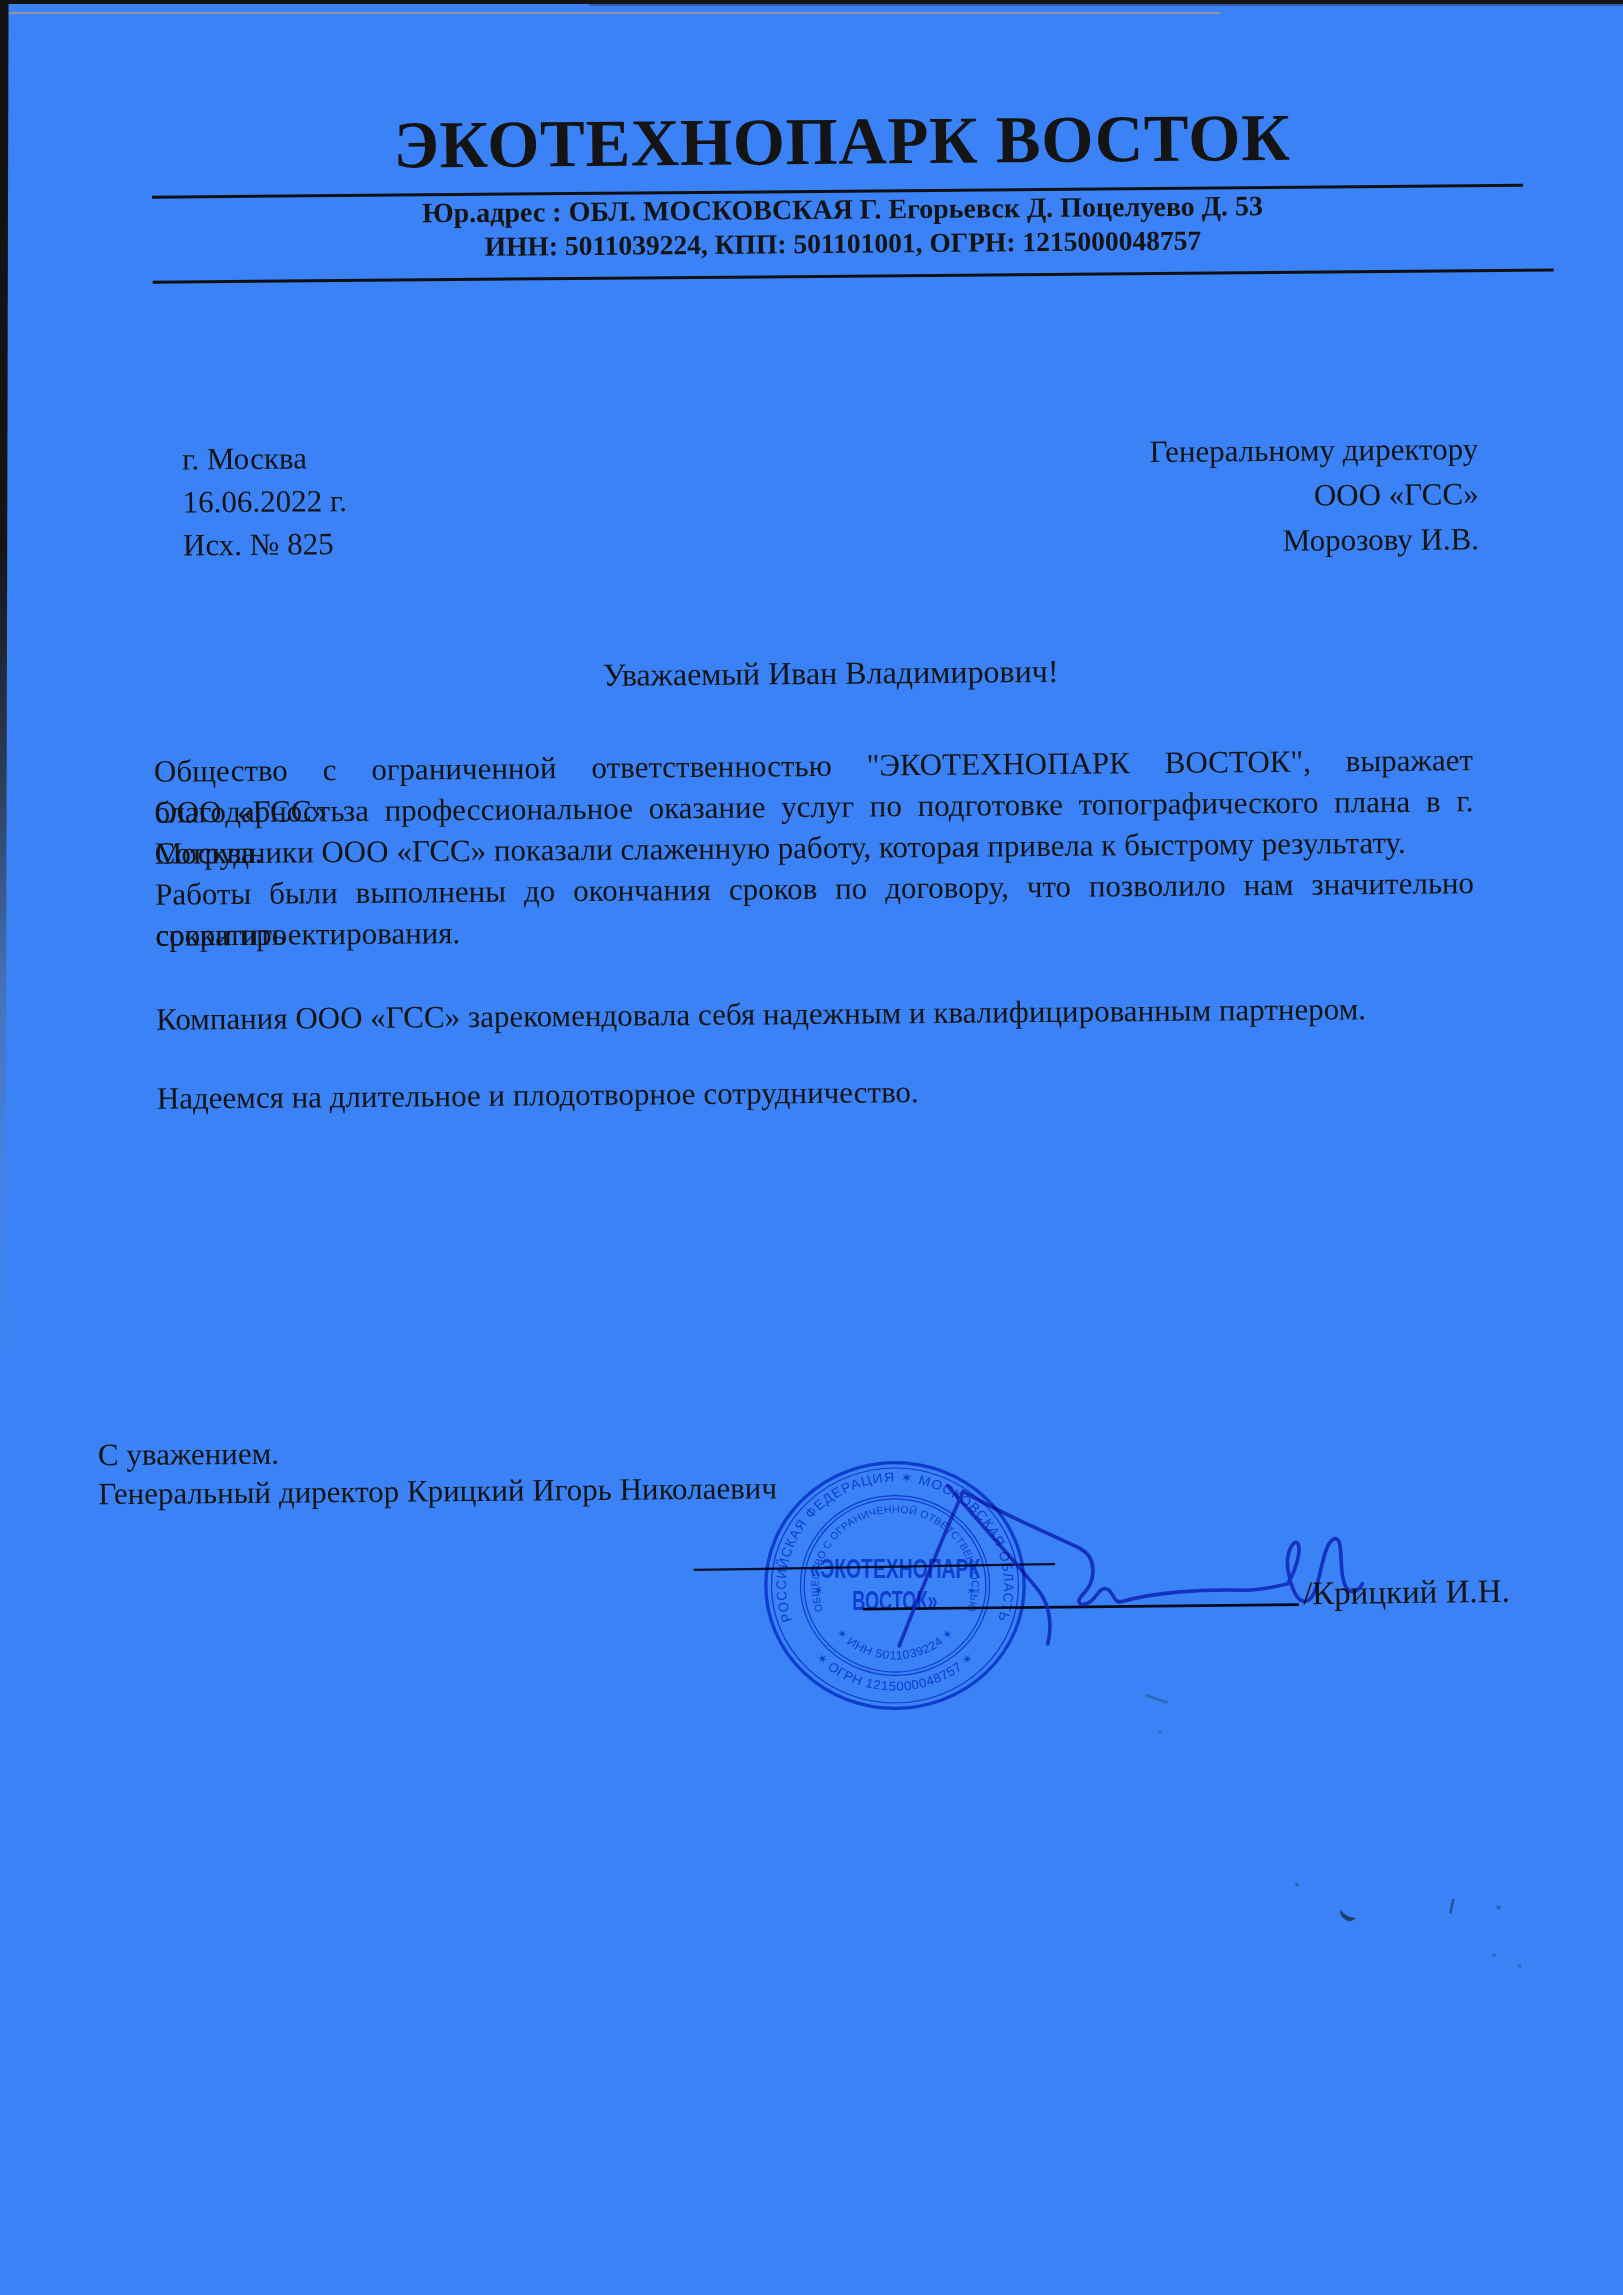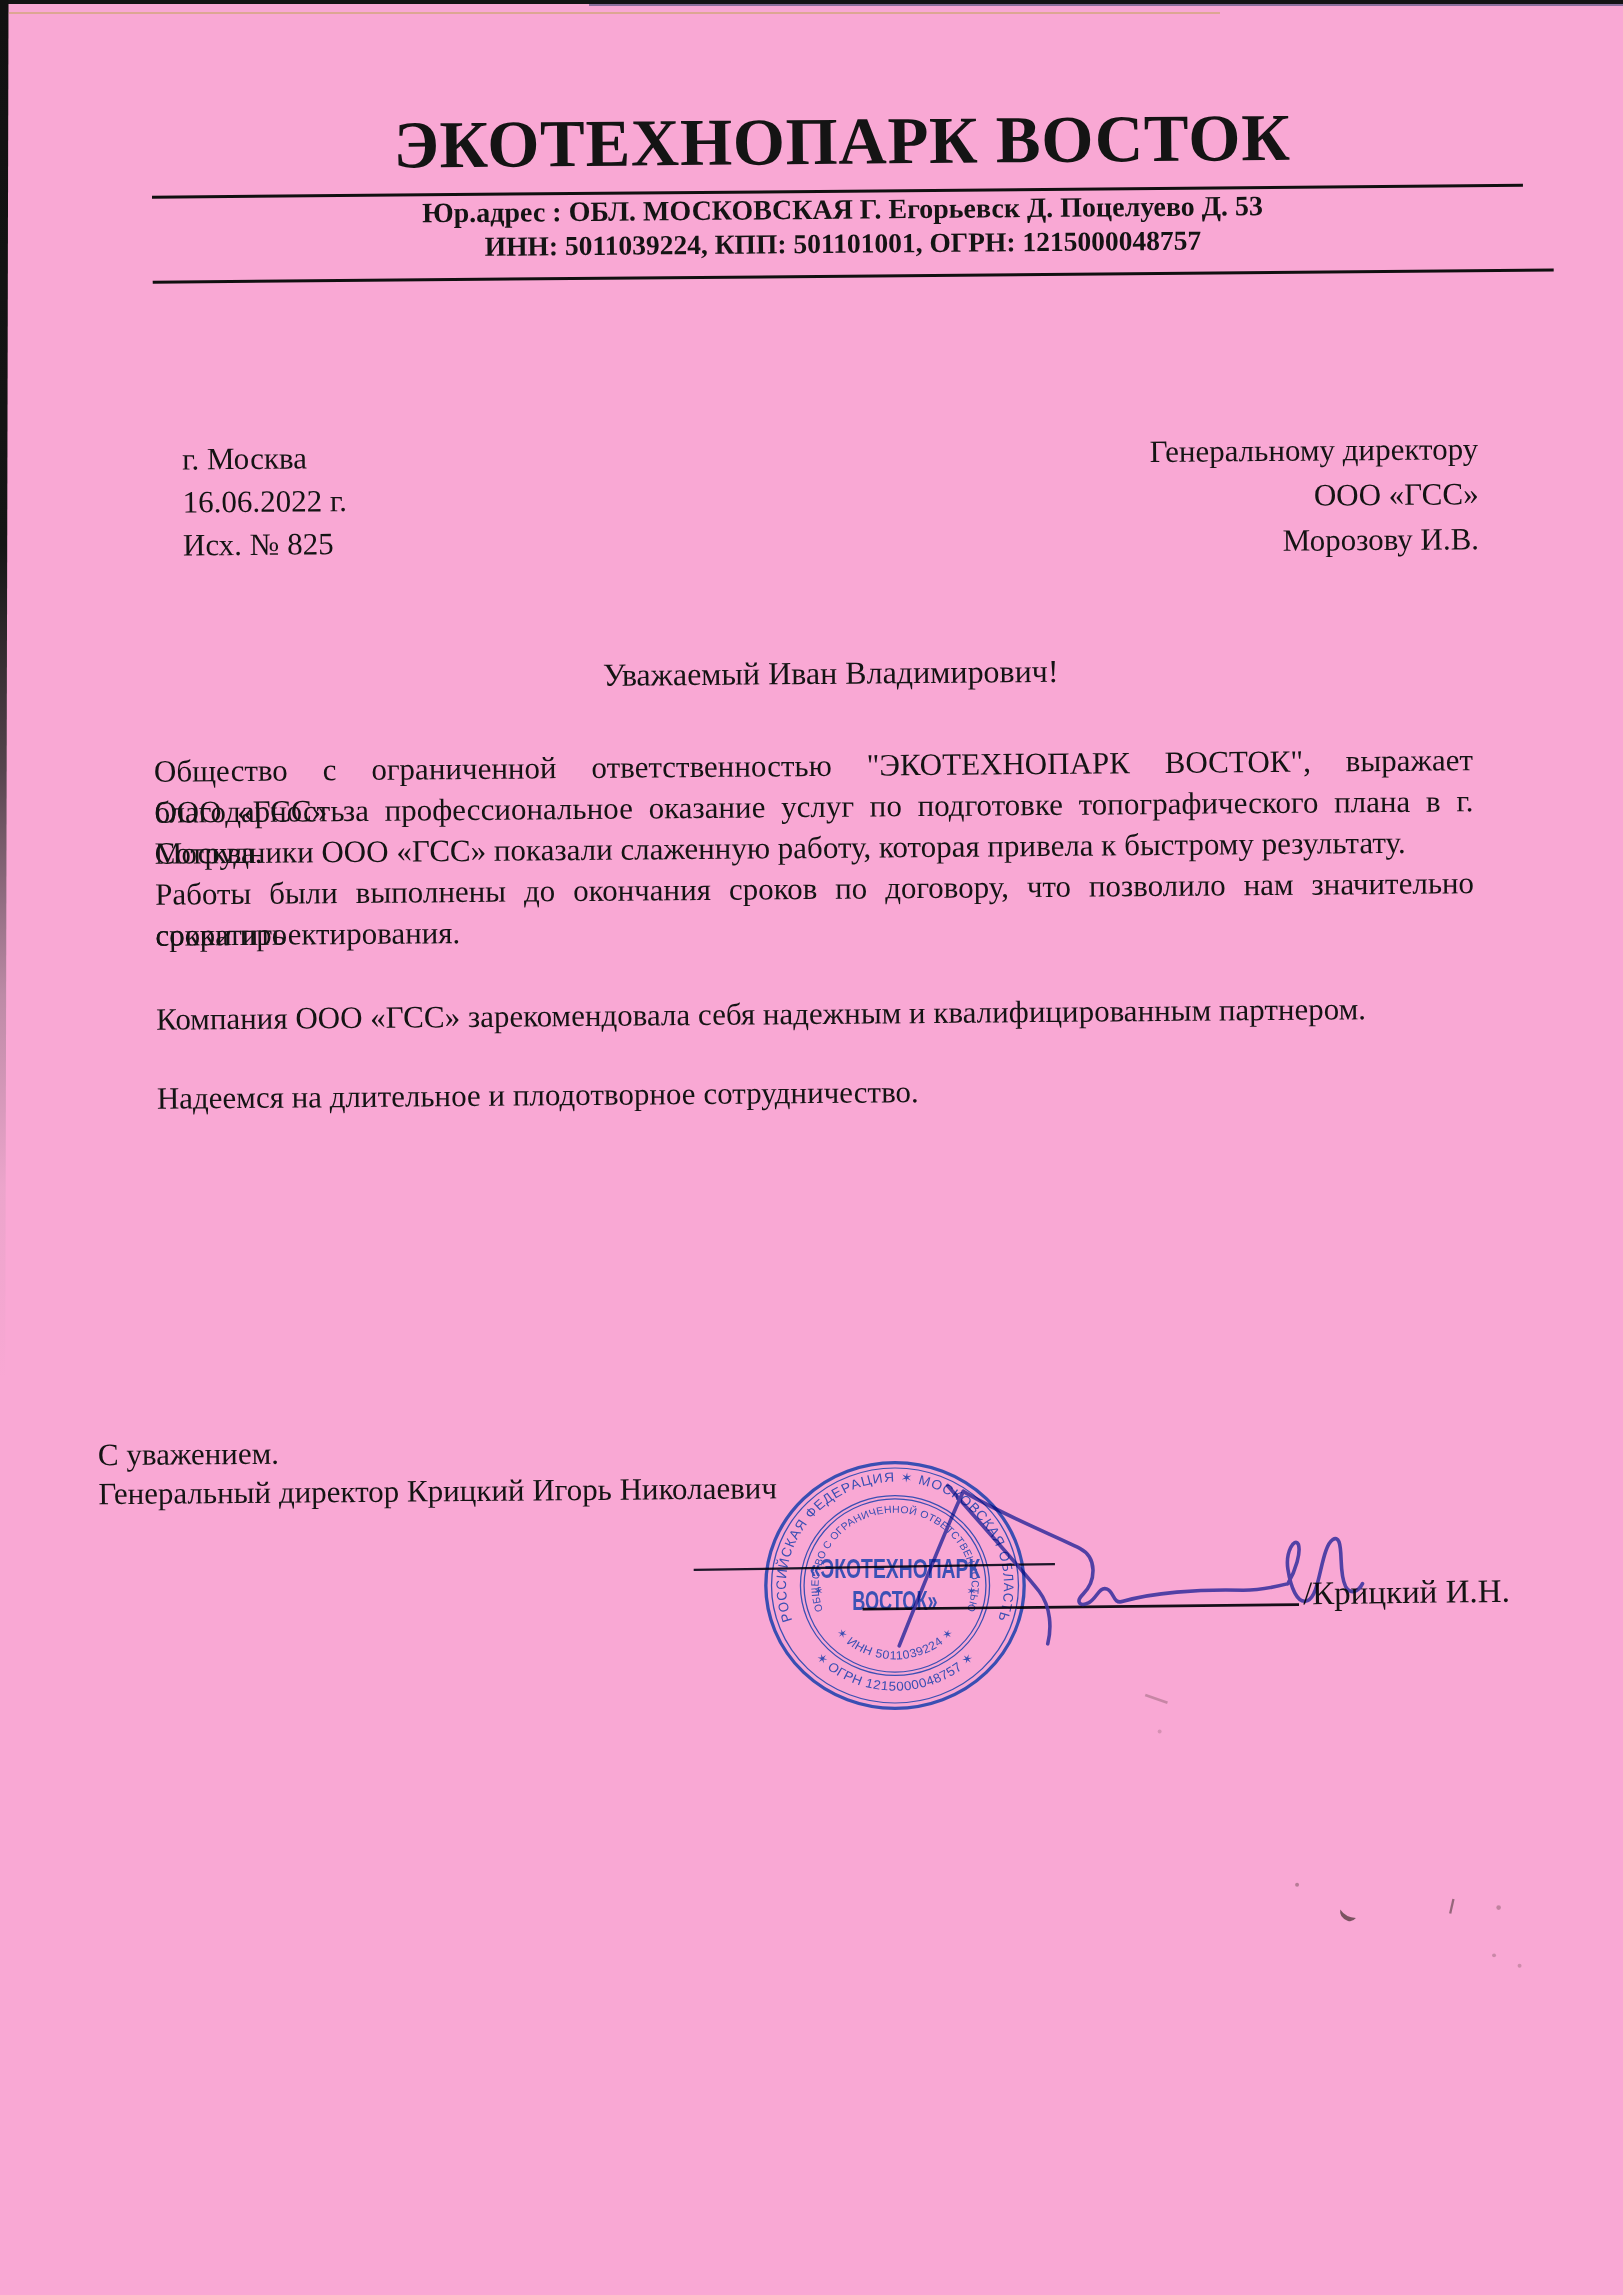--- a/index.html
+++ b/index.html
@@ -1,16 +1,16 @@
 <!DOCTYPE html>
 <html style="font-size:10.5px"><head>
 <meta charset="utf-8">
 <style>
   html,body{margin:0;padding:0;background:#e8e8e4;}
-  .page{position:relative;width:1623px;height:2295px;background:#f9a8d4;overflow:hidden;
+  .page{position:relative;width:1623px;height:2295px;background:#3b82f6;overflow:hidden;
         font-family:"Liberation Serif", serif;color:#141414;}
   
   .edge-top{position:absolute;left:0;top:0;width:1623px;height:3.9px;background:#141414;}
   .edge-top-blue{position:absolute;left:589px;top:3.9px;width:1034px;height:2px;background:#32406e;opacity:.55;}
   .edge-tan{position:absolute;left:9.2px;top:12.4px;width:1211px;height:2px;background:#c9a568;opacity:.6;}
   .edge-left{position:absolute;left:0;top:0;width:8.5px;height:1604px;
              background:linear-gradient(to bottom,#111 0%,#151515 34%,rgba(40,40,40,.78) 48%,rgba(90,90,90,.38) 62%,rgba(140,140,140,.12) 74%,rgba(0,0,0,0) 86%);
              clip-path:polygon(0 0,100% 0,55% 100%,0 100%);}
   
   .doc{position:absolute;inset:0;transform:rotate(-0.5deg);transform-origin:812px 1113px;}

